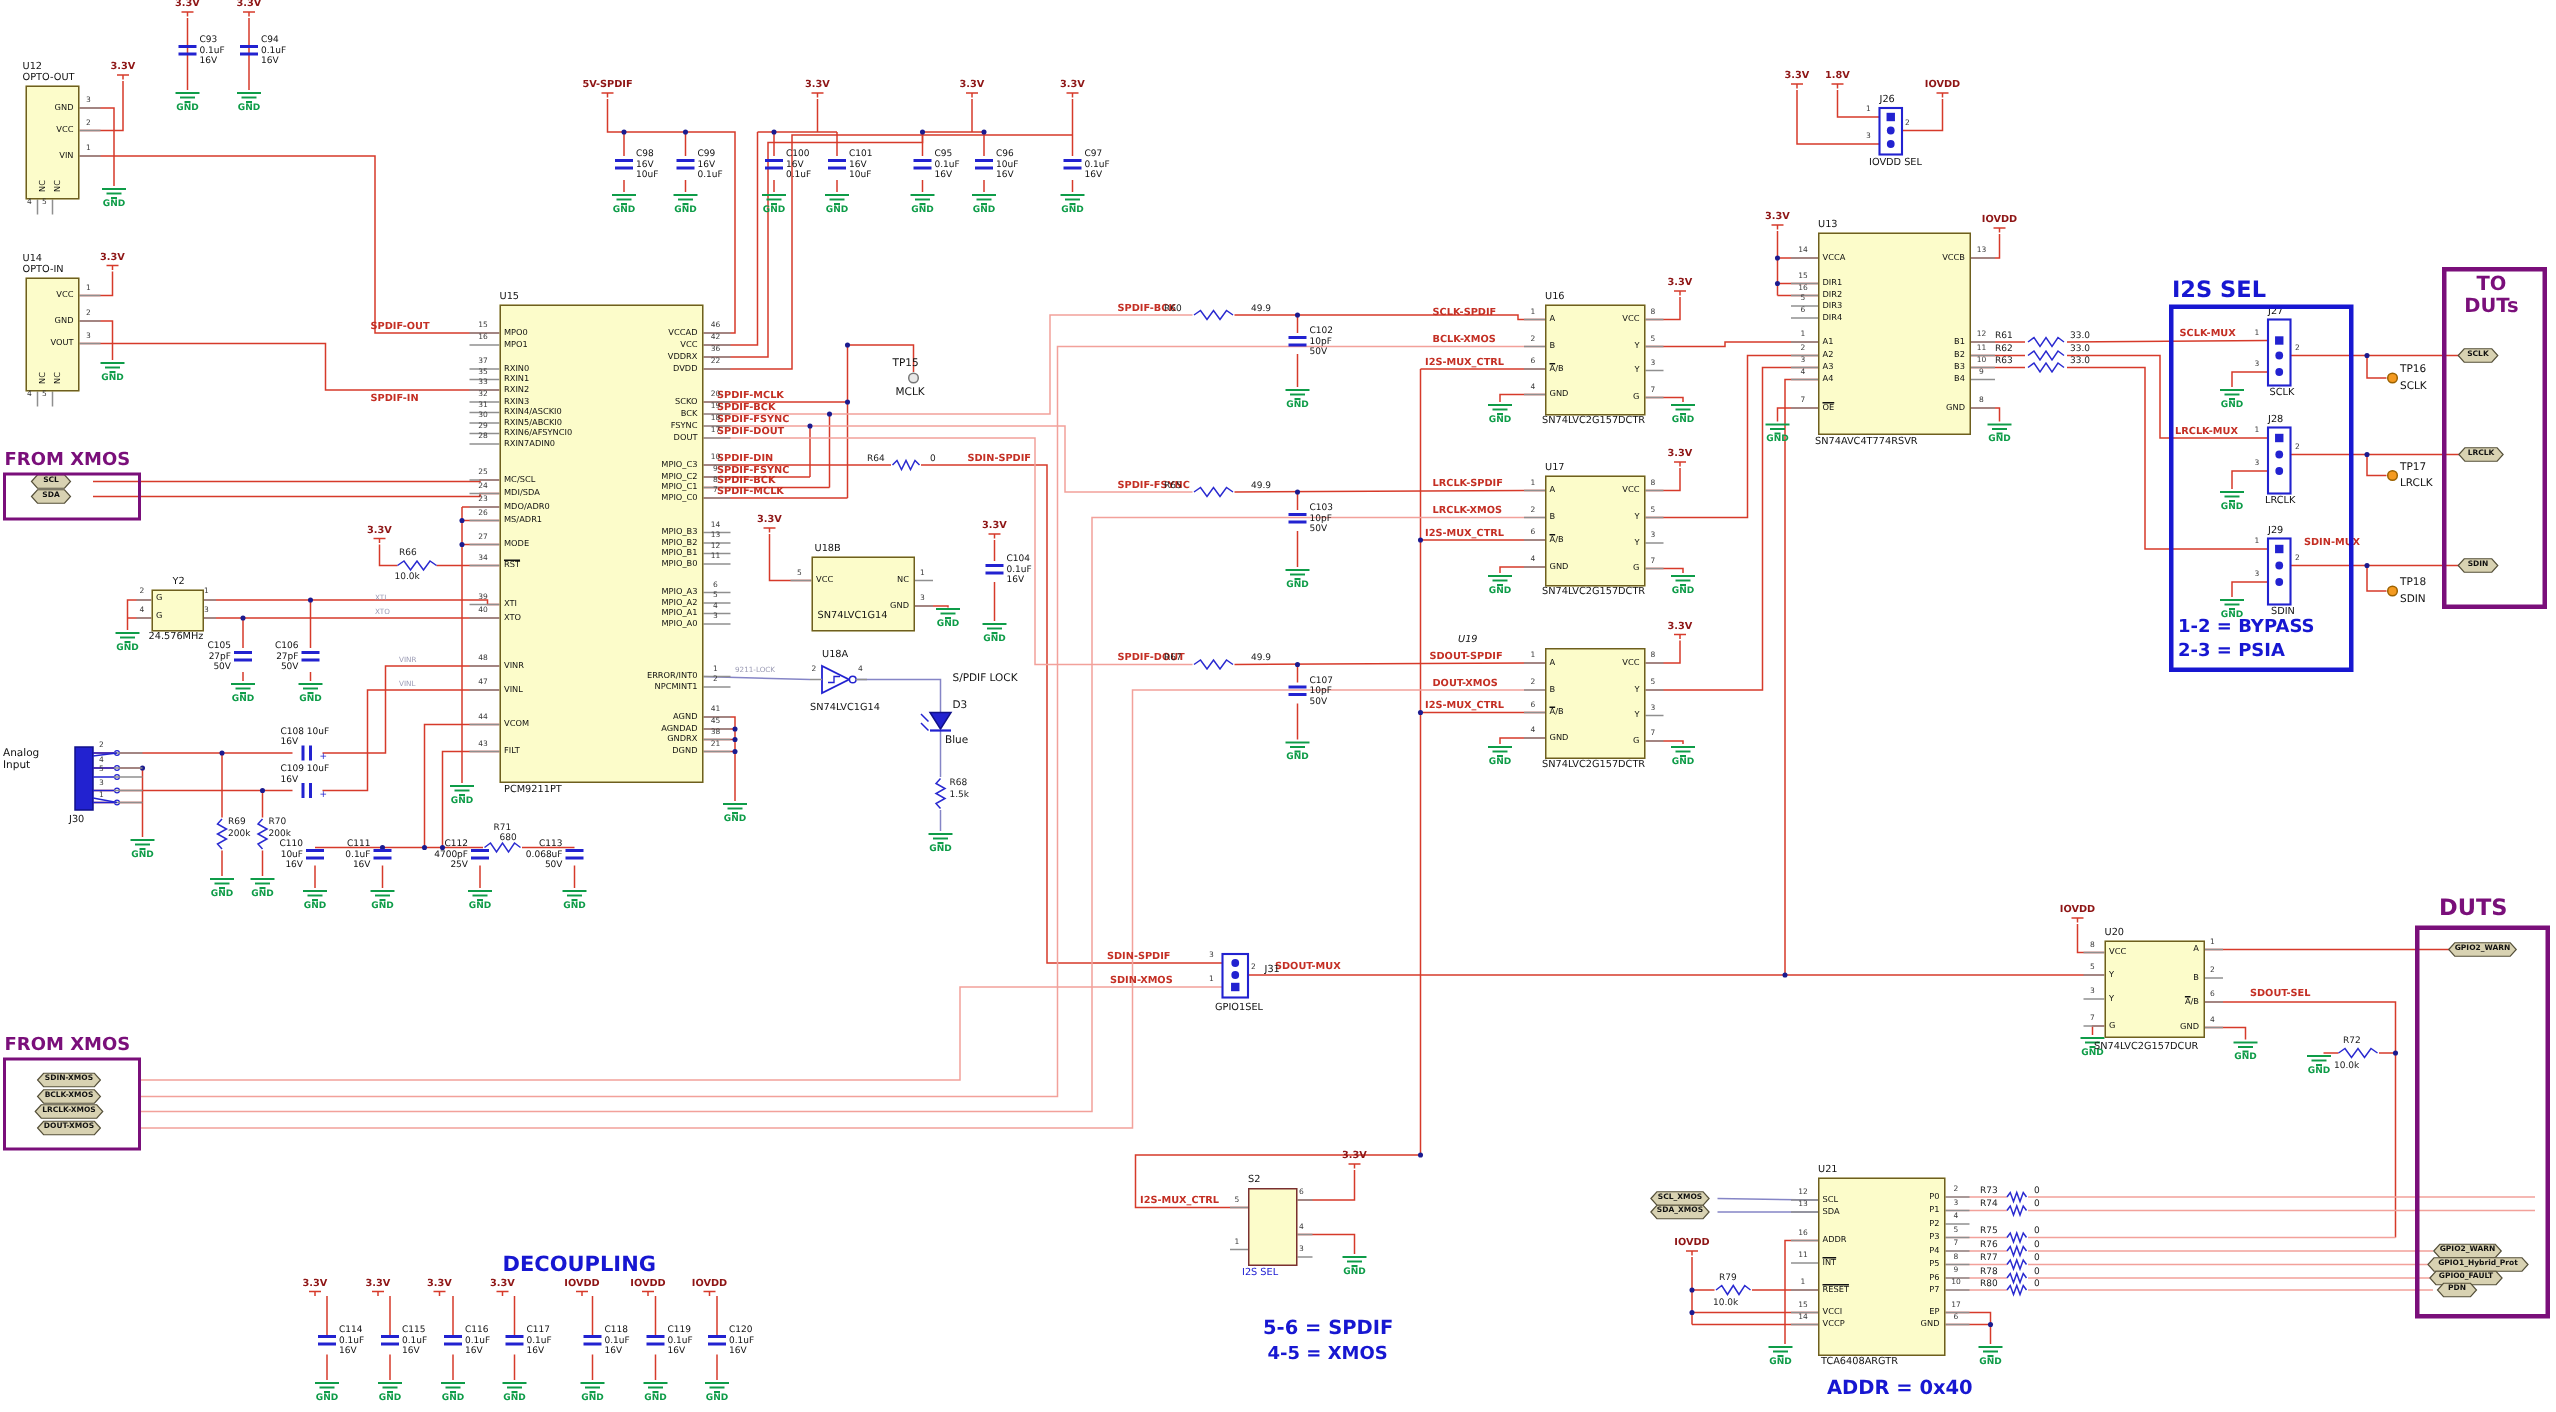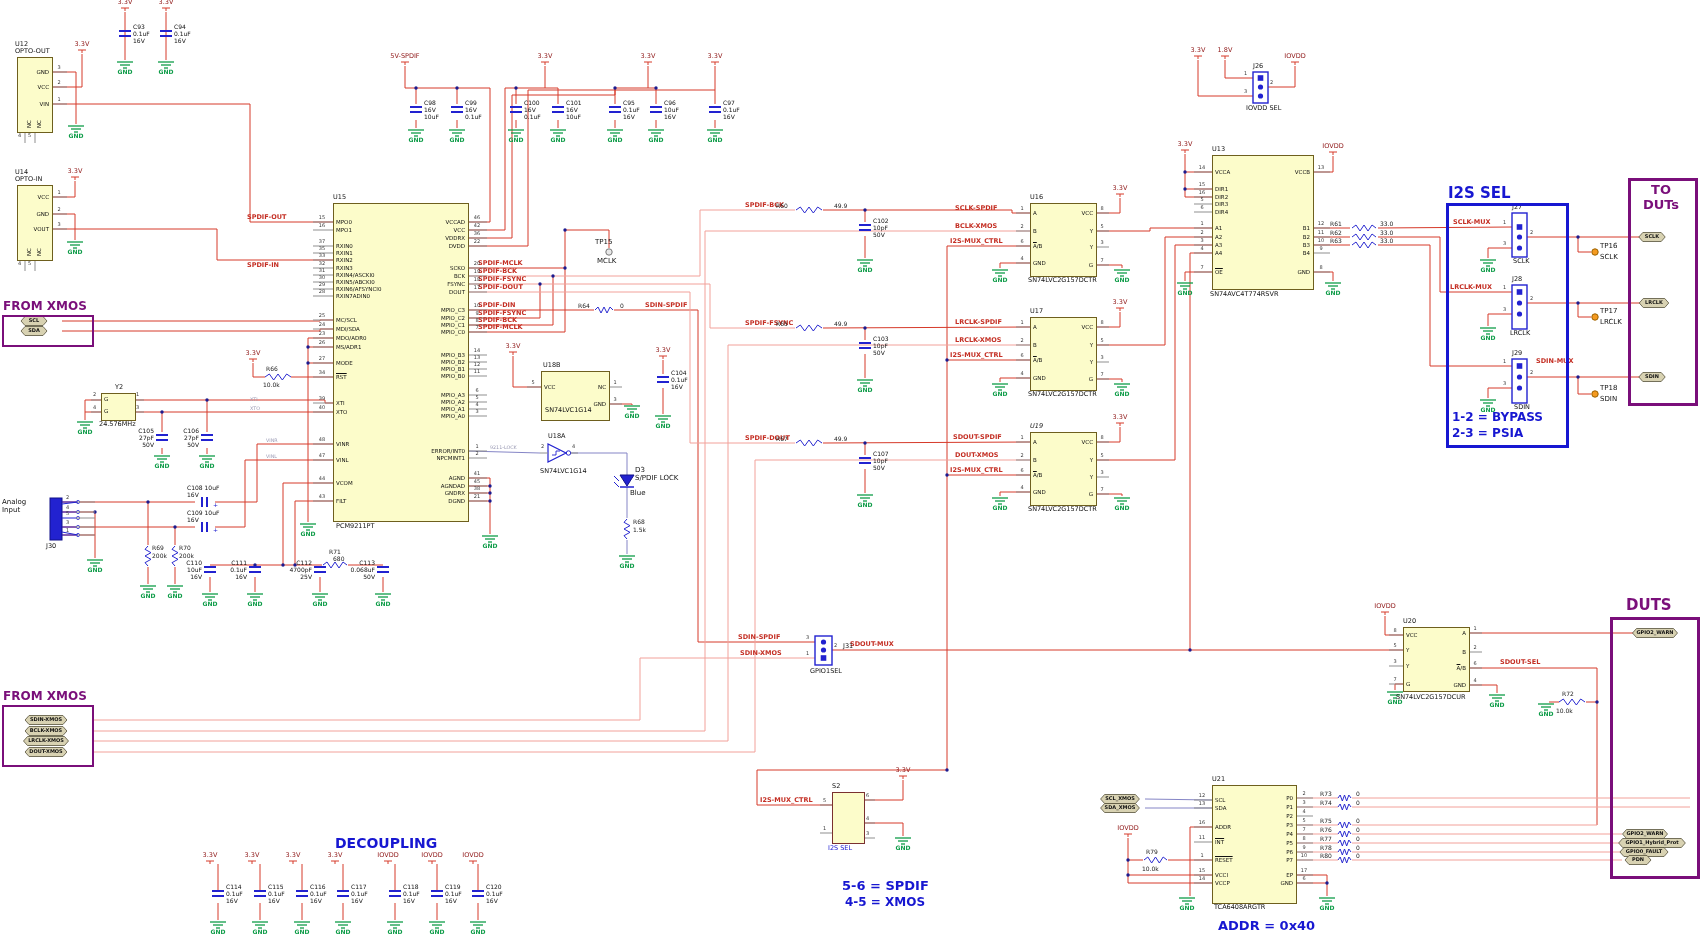--- a/index.html
+++ b/index.html
@@ -3,21 +3,21 @@
 <meta charset="utf-8">
 <style>
   html,body{margin:0;padding:0;background:#fff}
   #canvas{position:relative;width:1704px;height:941px;background:#fff;overflow:hidden;
           font-family:"DejaVu Sans",sans-serif}
   #sv{position:absolute;left:0;top:0}
   .t{position:absolute;white-space:pre-line;line-height:1.15;font-family:"DejaVu Sans",sans-serif}
   .nl{color:#c42f24;font-size:6.5px;font-weight:bold}
   .nlg{color:#9a9ab4;font-size:4.8px}
   .k{color:#111;font-size:7px}
-  .pf{color:#8e1515;font-size:6.5px;font-weight:normal}
+  .pf{color:#8e1515;font-size:6.5px;font-weight:bold}
   .gnd{color:#0e9c48;font-size:6px;font-weight:bold}
   .ref{color:#111;font-size:6.5px}
   .pname{color:#111;font-size:5.5px}
   .pnum{color:#3a3a3a;font-size:5px}
   .part{color:#111;font-size:6.5px}
   .port{color:#111;font-size:5px;text-align:center;font-weight:bold}
   .cap{color:#111;font-size:6px}
   .res{color:#222;font-size:6px}
   .jlabel{color:#111;font-size:6.5px}
   .blue{color:#1717d1}
@@ -1234,21 +1234,21 @@
       <div class="t pname" style="left: 1033px; top: 374.5px;">GND</div>
       <div class="t pnum" style="left: 1096px; top: 320px; width: 12px; text-align: center;">8</div>
       <div class="t pname" style="left: 1033px; top: 323.5px; width: 60px; text-align: right;">VCC</div>
       <div class="t pnum" style="left: 1096px; top: 338px; width: 12px; text-align: center;">5</div>
       <div class="t pname" style="left: 1033px; top: 341.5px; width: 60px; text-align: right;">Y</div>
       <div class="t pnum" style="left: 1096px; top: 355px; width: 12px; text-align: center;">3</div>
       <div class="t pname" style="left: 1033px; top: 358.5px; width: 60px; text-align: right;">Y</div>
       <div class="t pnum" style="left: 1096px; top: 372px; width: 12px; text-align: center;">7</div>
       <div class="t pname" style="left: 1033px; top: 375.5px; width: 60px; text-align: right;">G</div>
       <div class="icbox" style="left: 1030px; top: 432px; width: 65px; height: 72px;"></div>
-      <div class="t ref" style="left: 1030px; top: 423px; font-style: italic;">U19</div>
+      <div class="t ref" style="left: 972px; top: 423px; font-style: italic;">U19</div>
       <div class="t part" style="left: 1028px; top: 506px;">SN74LVC2G157DCTR</div>
       <div class="t pnum" style="left: 1016px; top: 435px; width: 12px; text-align: center;">1</div>
       <div class="t pname" style="left: 1033px; top: 438.5px;">A</div>
       <div class="t pnum" style="left: 1016px; top: 453px; width: 12px; text-align: center;">2</div>
       <div class="t pname" style="left: 1033px; top: 456.5px;">B</div>
       <div class="t pnum" style="left: 1016px; top: 468px; width: 12px; text-align: center;">6</div>
       <div class="t pname" style="left: 1033px; top: 471.5px;"><span class="bar">A</span><span>/B</span></div>
       <div class="t pnum" style="left: 1016px; top: 485px; width: 12px; text-align: center;">4</div>
       <div class="t pname" style="left: 1033px; top: 488.5px;">GND</div>
       <div class="t pnum" style="left: 1096px; top: 435px; width: 12px; text-align: center;">8</div>
@@ -1371,21 +1371,21 @@
       <div class="t pnum" style="left: 66px; top: 495px;">2</div>
       <div class="t pnum" style="left: 66px; top: 505px;">4</div>
       <div class="t pnum" style="left: 66px; top: 511px;">5</div>
       <div class="t pnum" style="left: 66px; top: 520px;">3</div>
       <div class="t pnum" style="left: 66px; top: 528px;">1</div>
       <div class="t ref" style="left: 548px; top: 433px;">U18A</div>
       <div class="t part" style="left: 540px; top: 468px;">SN74LVC1G14</div>
       <div class="t pnum" style="left: 541px; top: 444px;">2</div>
       <div class="t pnum" style="left: 572px; top: 444px;">4</div>
       <div class="t k" style="left: 635px; top: 466px;">D3</div>
-      <div class="t k" style="left: 635px; top: 474px;">S/PDIF LOCK</div>
+      <div class="t k" style="left: 635px; top: 448px;">S/PDIF LOCK</div>
       <div class="t k" style="left: 630px; top: 489px;">Blue</div>
     </div>
 
   <div class="gtitle" style="left:3px;top:299px;font-size:12px">FROM XMOS</div>
   <div class="gbox thin" style="left:2px;top:315px;width:88px;height:28px"></div>
 
   <div class="gtitle" style="left:3px;top:689px;font-size:12px">FROM XMOS</div>
   <div class="gbox thin" style="left:2px;top:705px;width:88px;height:58px"></div>
 
   <div class="btitle" style="left:1448px;top:184px;font-size:15px">I2S SEL</div>

